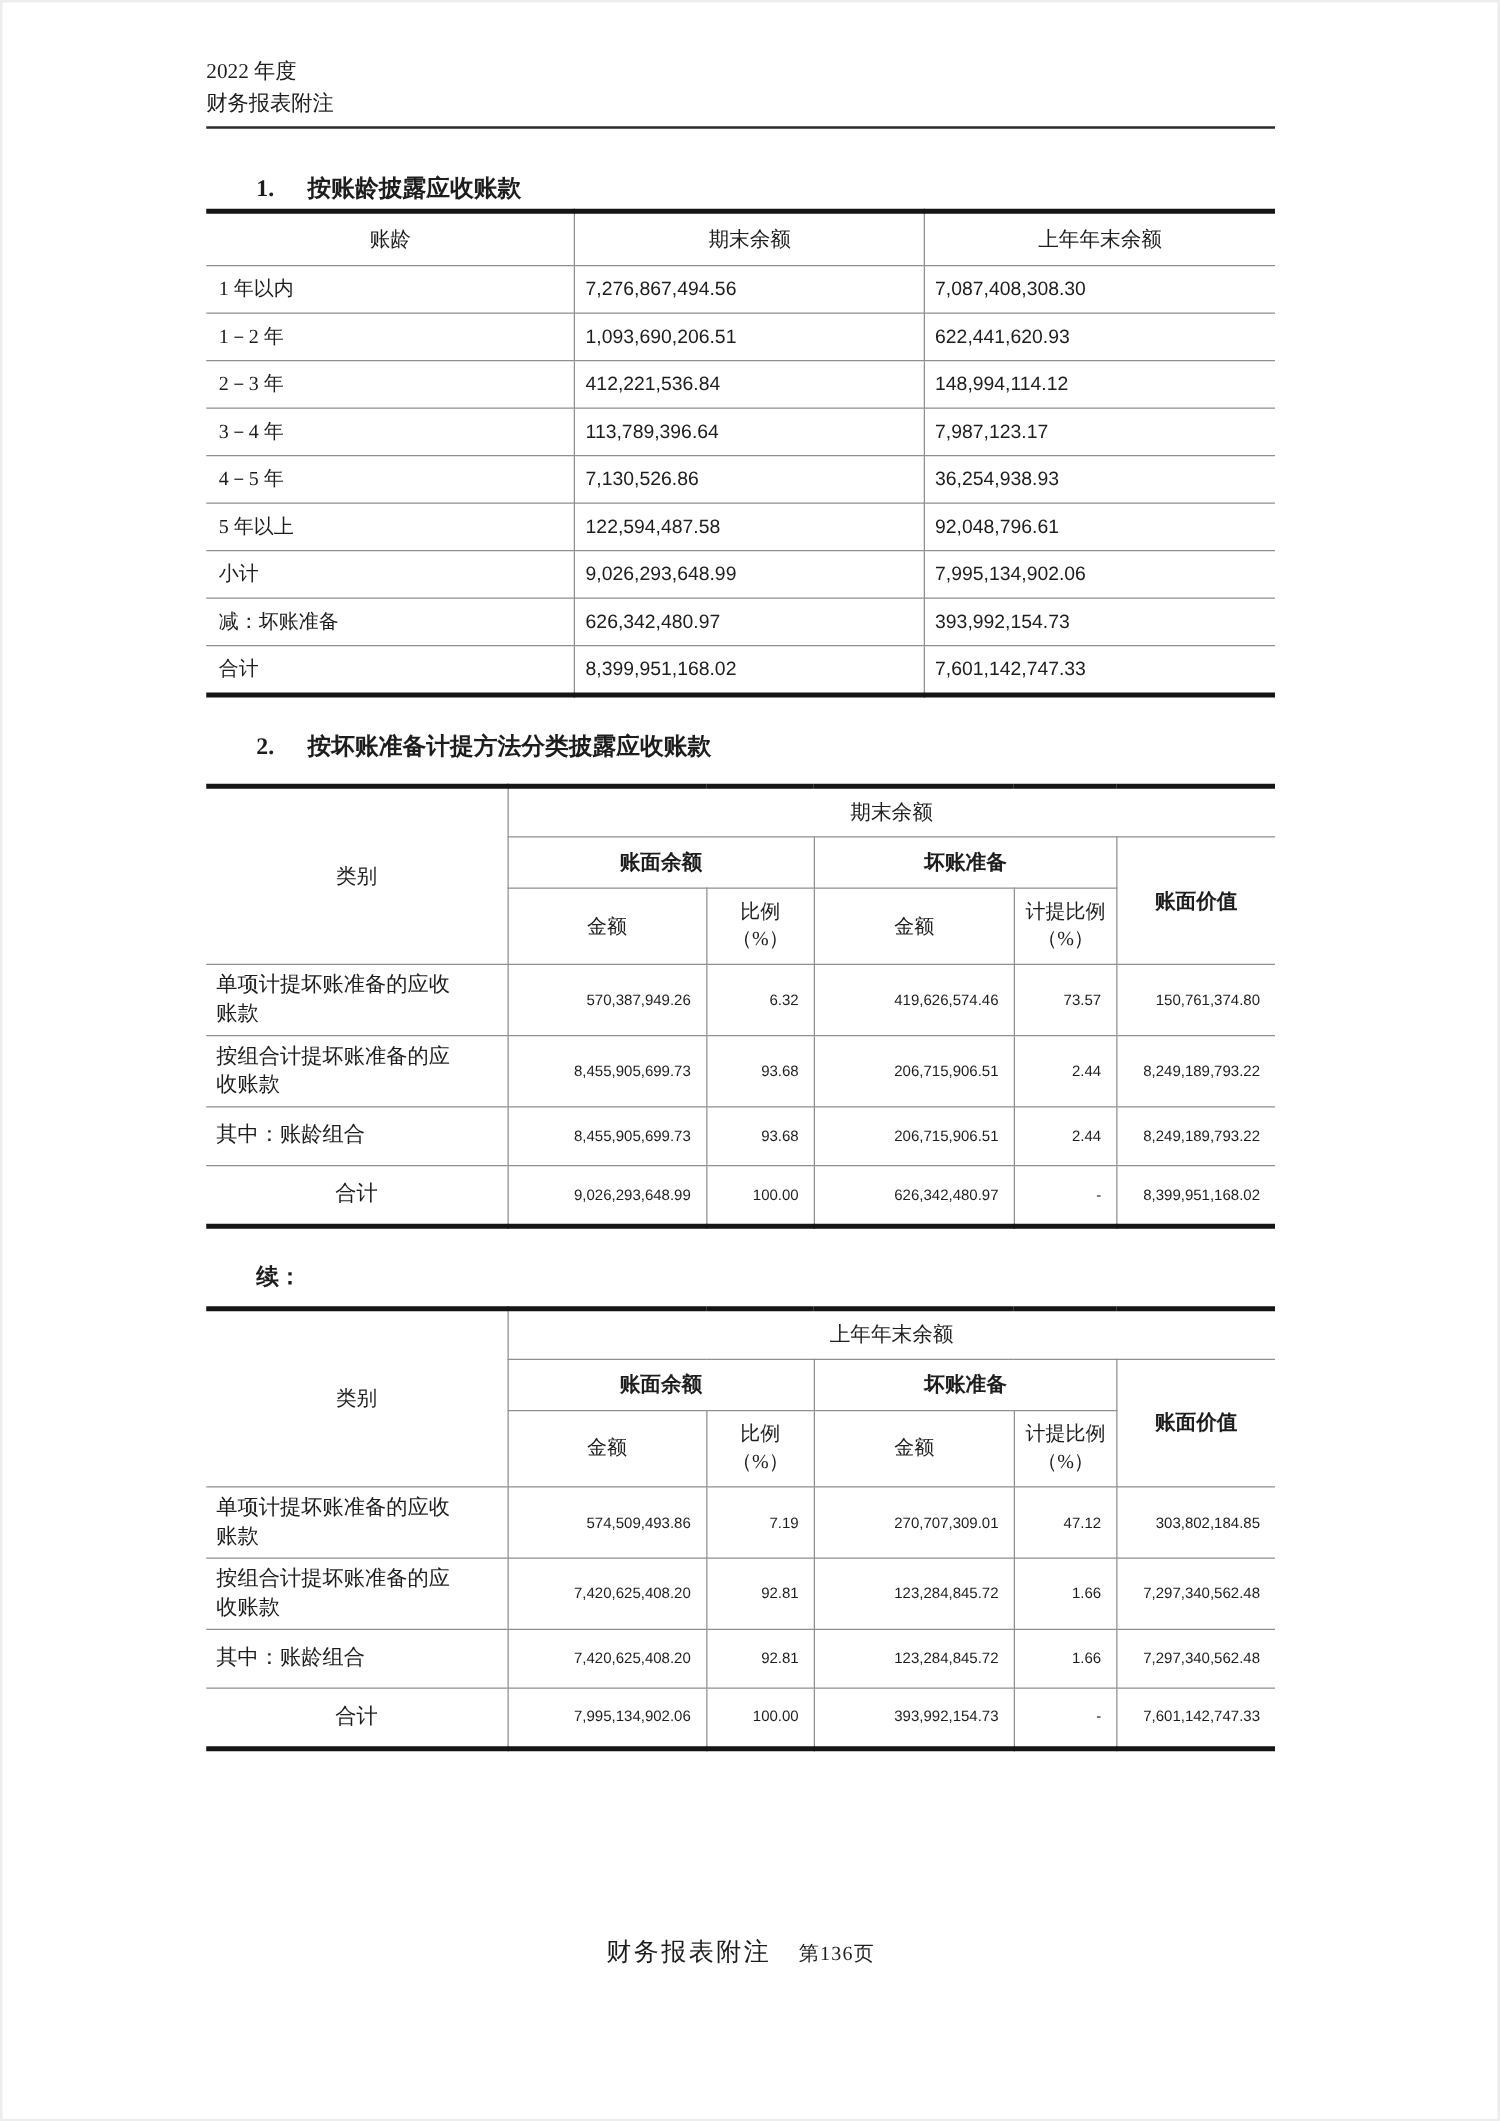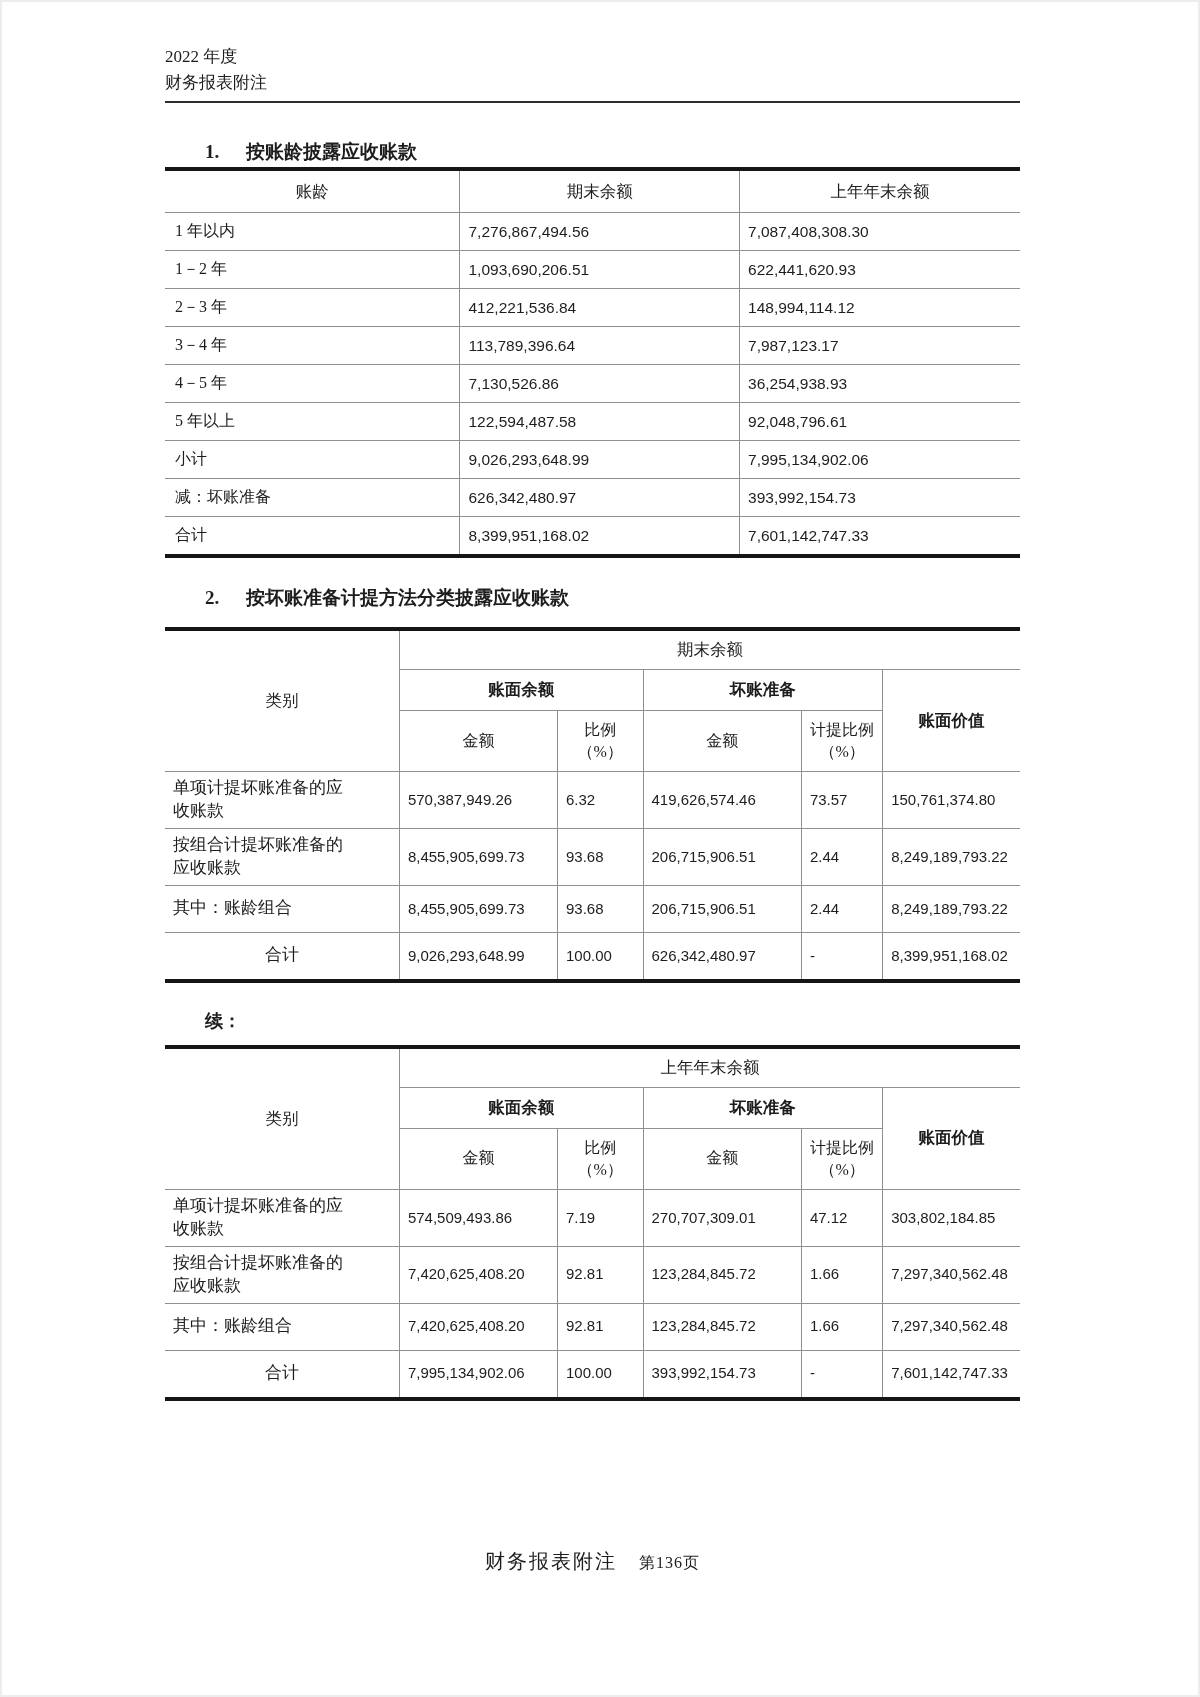--- a/index.html
+++ b/index.html
@@ -62,23 +62,23 @@
   .t2 thead tr:nth-child(1) th{height:34px;font-size:16.5px;}
   .t2 thead tr:nth-child(2) th{height:36px;font-size:16.5px;font-weight:bold;}
   .t2 thead tr:nth-child(3) th{height:56px;font-size:16px;}
   .t2 .two{white-space:pre-line;line-height:1.35;}
   .t2 tbody td{height:36px;line-height:1.35;}
   .t2 td.lbl{
     text-align:left;padding:5px 39px 5px 8px;font-size:17px;
   }
   .t2 td.lbl.ctr{text-align:center;padding-right:8px;}
   .t2 td.num{
-    text-align:left;padding-right:12px;
+    text-align:right;padding-right:12px;
     font-family:"Liberation Sans","DejaVu Sans",sans-serif;
-    font-size:15px;
+    font-size:12px;
   }
 
   .page-footer{
     position:absolute;left:165px;top:1548px;width:855px;
     text-align:center;
   }
   .page-footer .ft{font-size:20px;letter-spacing:2px;}
   .page-footer .pg{font-size:16px;margin-left:22px;letter-spacing:1px;}
 </style>
 </head>

